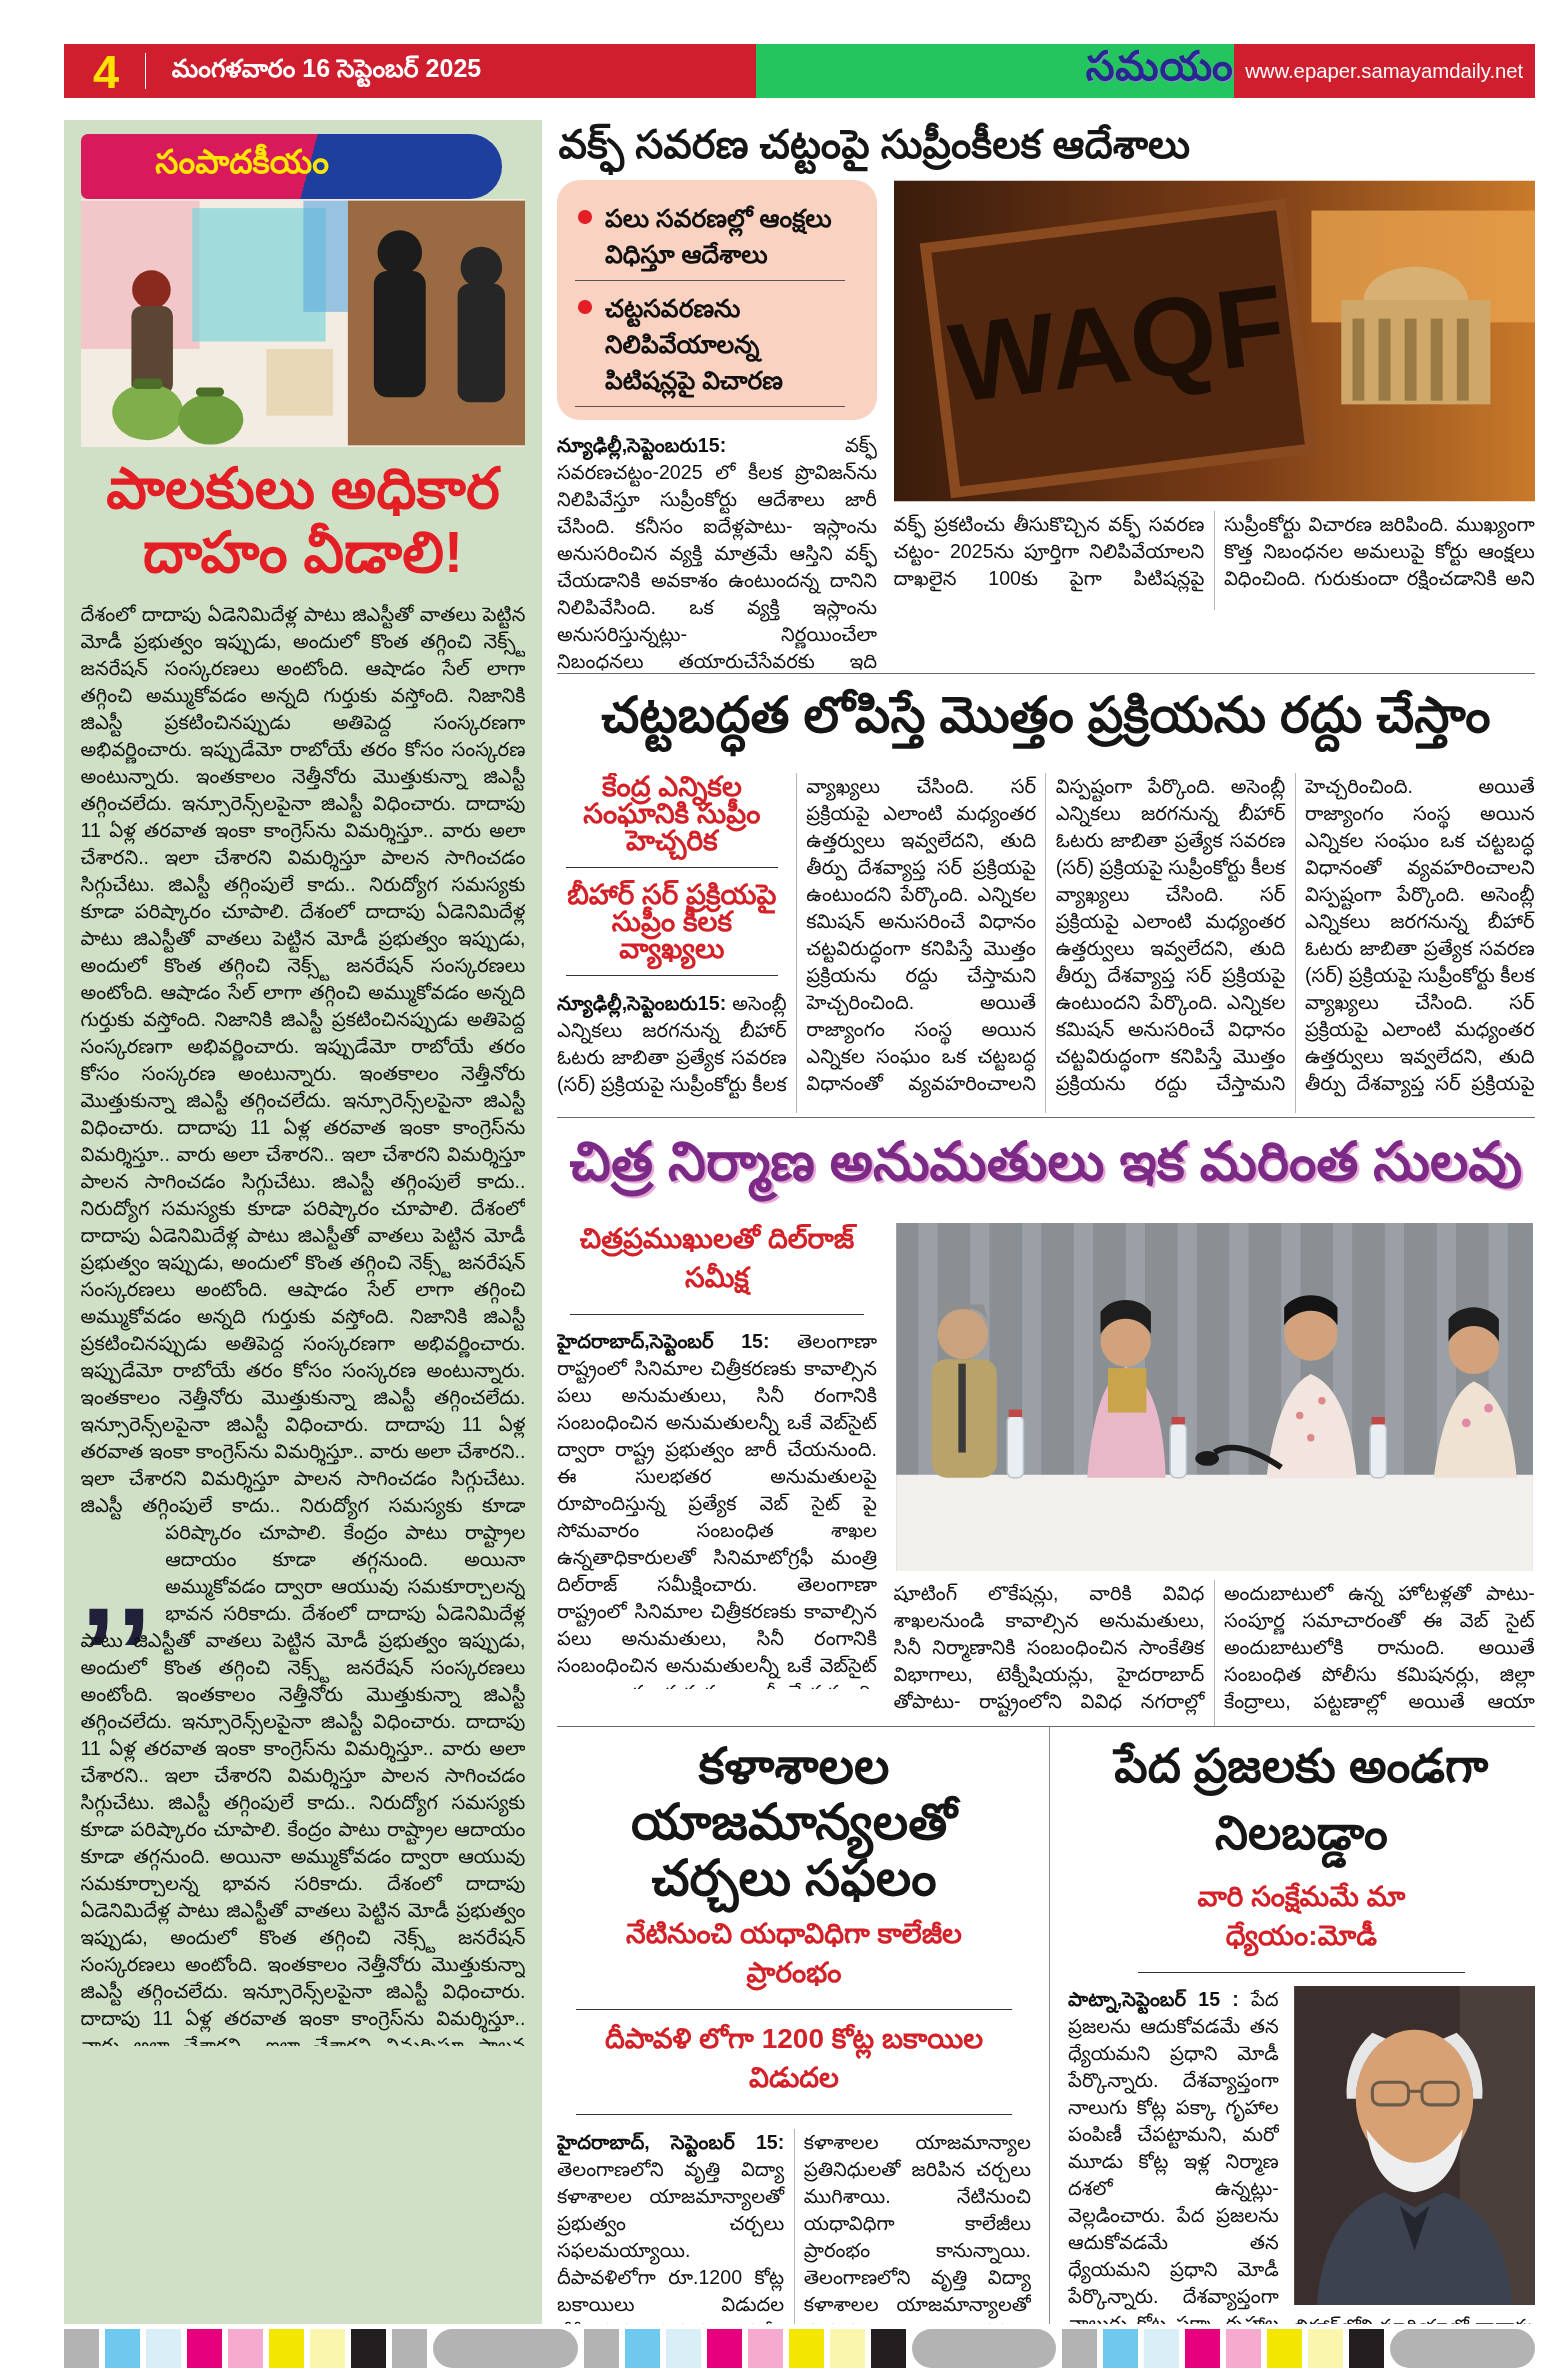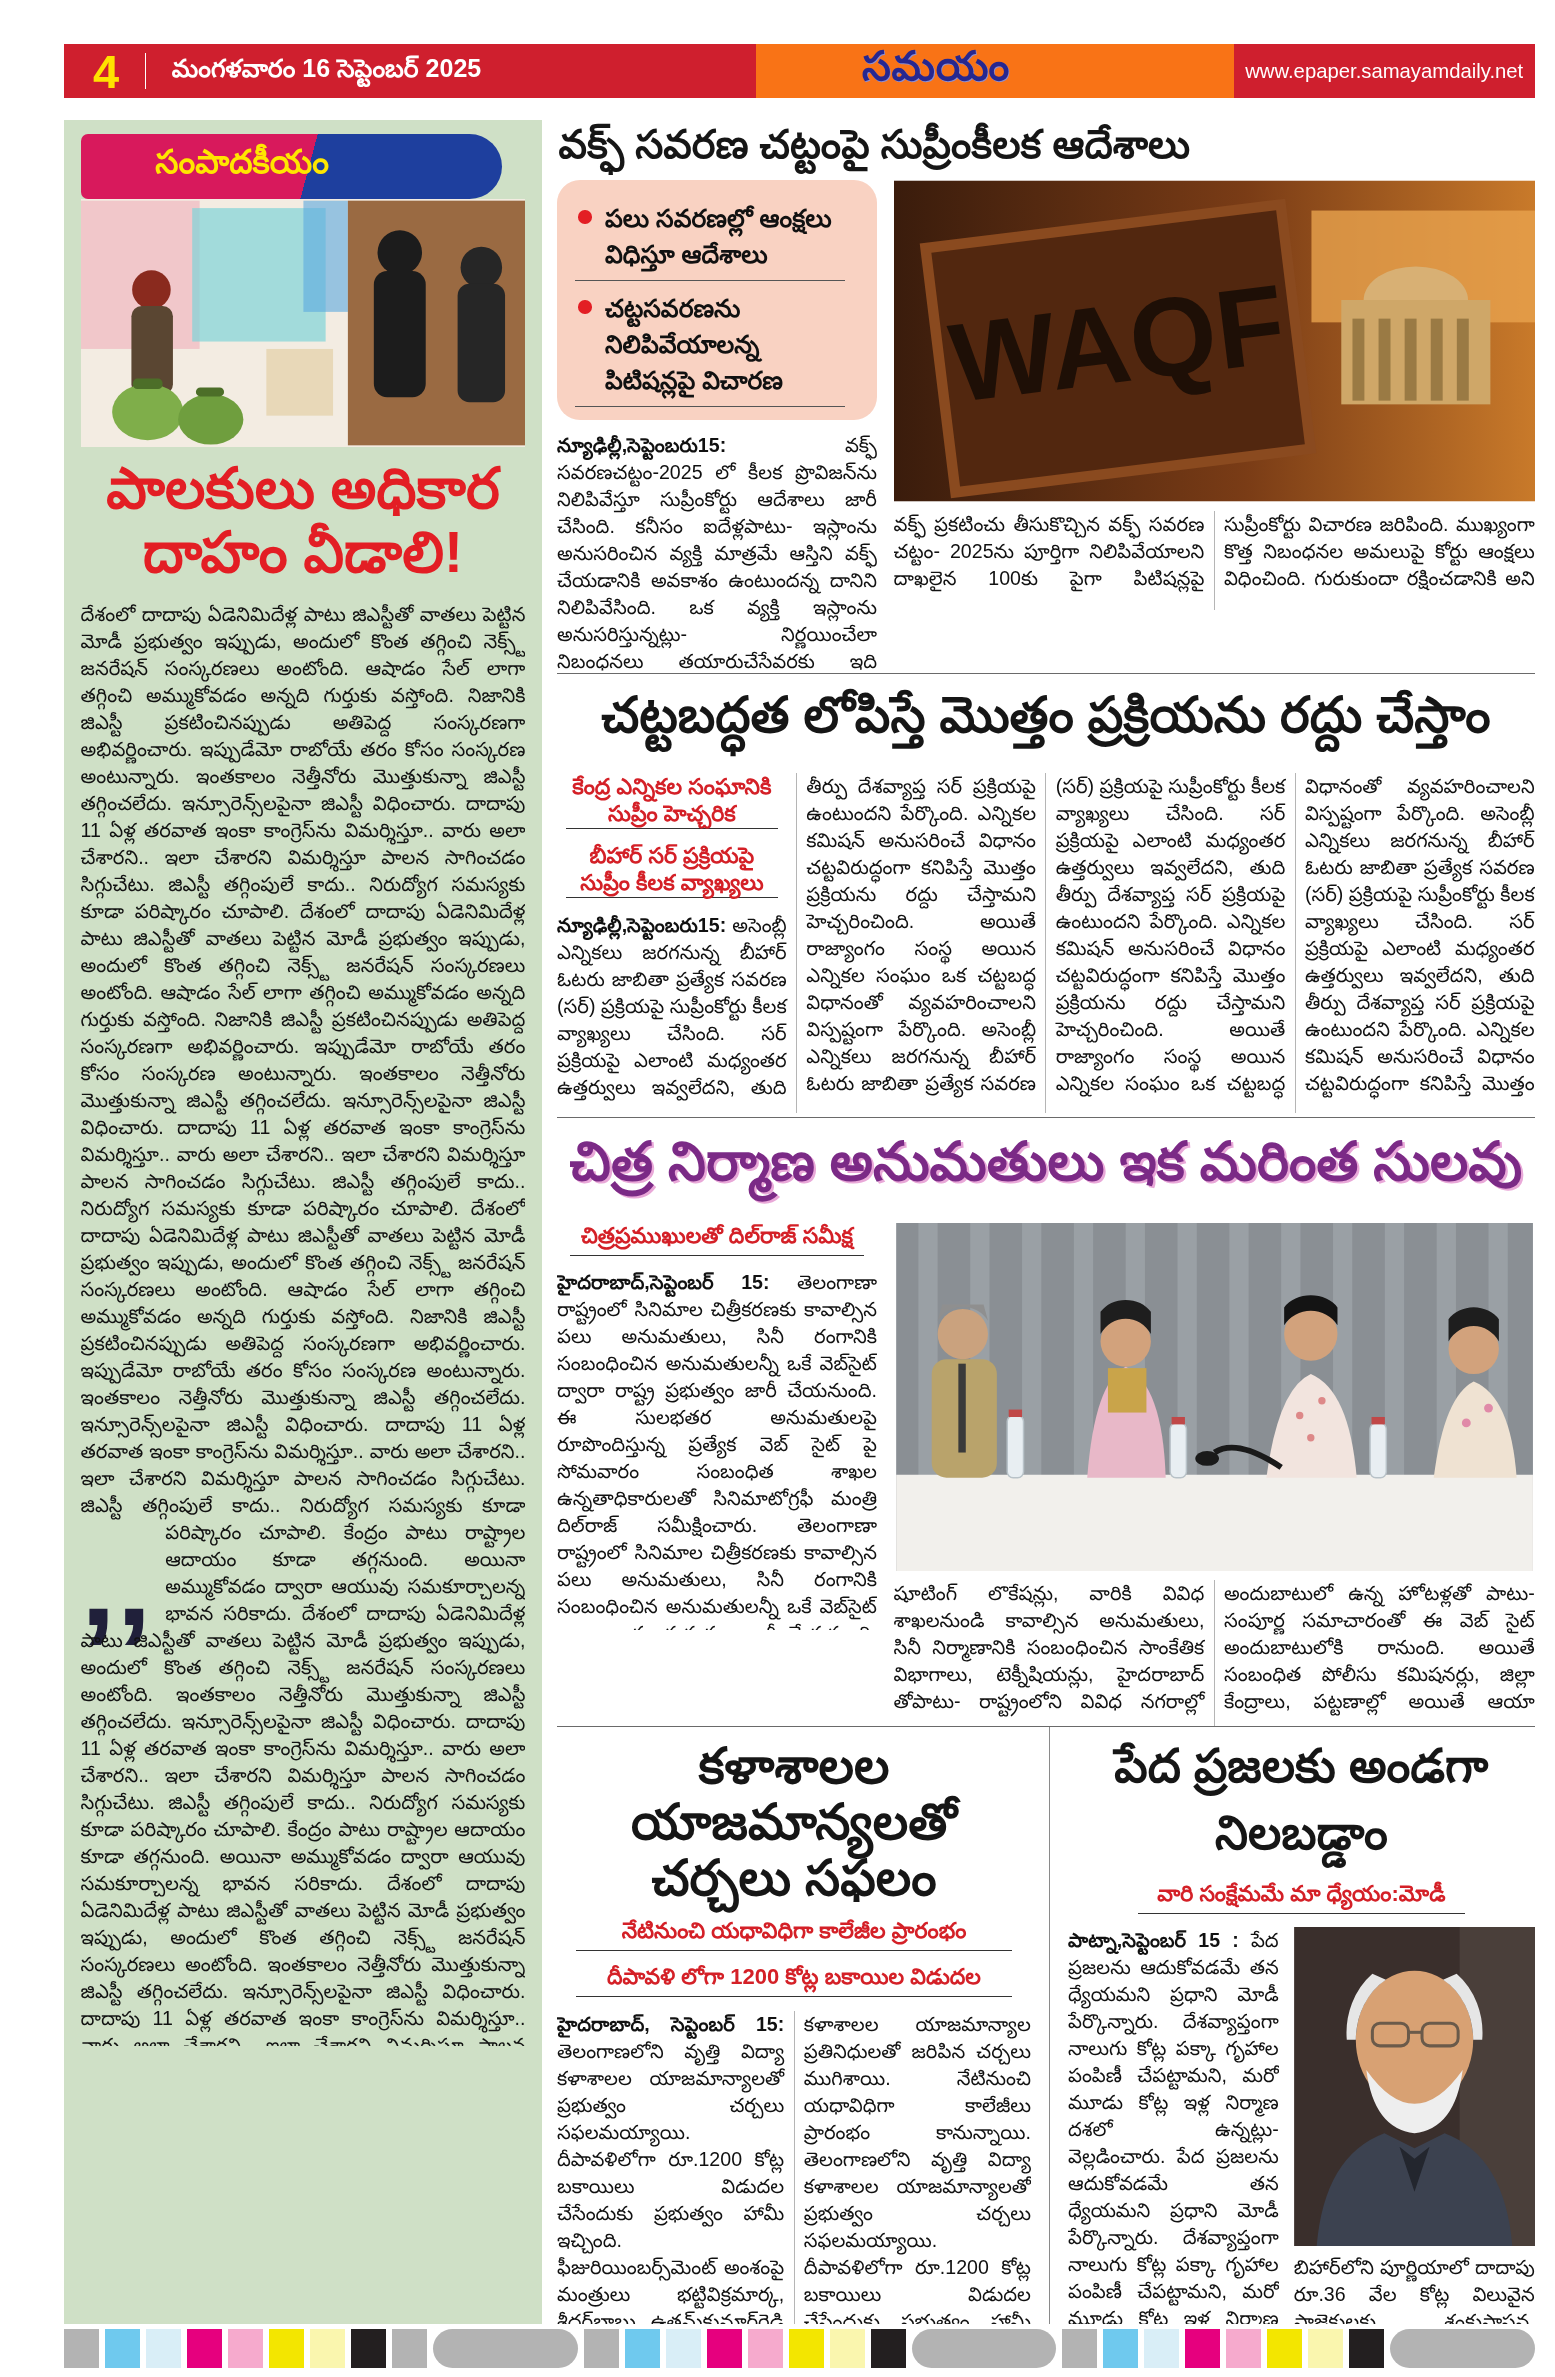--- a/index.html
+++ b/index.html
@@ -4,21 +4,21 @@
 <style>
   * { margin:0; padding:0; box-sizing:border-box; }
   html,body { background:#ffffff; }
   body { font-family:"Liberation Sans", sans-serif; color:#111; }
   .page { position:relative; width:1555px; height:2377px; background:#fff; overflow:hidden; }
 
   
   .topbar { position:absolute; left:64px; right:20.3px; top:44px; height:54px; display:flex; }
   .topbar .seg-red-left { background:#cf1f2e; width:692px; display:flex; align-items:center; position:relative; }
   .topbar .seg-diag { width:0; height:0; border-top:54px solid #cf1f2e; border-right:53px solid transparent; background:#f6c50b; }
-  .topbar .seg-yellow { background:#f97316; flex:1; display:flex; align-items:center; margin-left:-53px; padding-left:106px; }
+  .topbar .seg-yellow { background:#22c55e; flex:1; display:flex; align-items:center; margin-left:-53px; padding-left:106px;justify-content:flex-end; }
   .topbar .seg-red-right { background:#cf1f2e; width:301px; display:flex; align-items:center; justify-content:center; }
   .pagenum { color:#ffe200; font-size:47px; font-weight:800; padding:0 25.6px 0 29px; }
   .pagenum-divider { width:1.5px; height:36px; background:#ffffff; margin-right:25.6px; }
   .pagedate { color:#ffffff; font-size:25px; font-weight:700; }
   .masthead { color:#27278f; font-size:41px; font-weight:800; letter-spacing:0.8px; text-shadow:0.8px 0.8px 0 #8f8fd0; }
   .siteurl { color:#ffffff; font-size:20.3px; font-weight:400; }
 
   
   .content { position:absolute; left:64px; right:20.3px; top:120px; height:2204px; display:flex; gap:15px; }
 
@@ -32,22 +32,22 @@
   .ed-headline { color:#e31e24; font-size:57px; font-weight:800; line-height:1.12; text-align:center; margin:7.5px 0 16.6px 0; }
   .ed-body { font-size:20px; line-height:28px; text-align:justify; overflow:hidden; height:1445px; }
   .ed-quote { float:left; font-size:128px; line-height:83px; font-weight:800; color:#20203a; margin:19.6px 13.5px 0 0; }
 
   
   .rightcol { flex:1; display:flex; flex-direction:column; overflow:hidden; }
 
   .hl-black { color:#161616; font-weight:800; }
   .dateline { font-weight:800; }
   .bodytxt { font-size:19.6px; line-height:27px; text-align:justify; }
-  .subhead { color:#d42027; font-size:22px; font-weight:800; text-align:center;
-             border-bottom:1.5px solid #333; padding-bottom:1px; margin:0 auto 13.5px auto; width:92%; }
+  .subhead { color:#d42027; font-size:28px; font-weight:800; text-align:center;
+             border-bottom:1.5px solid #333; padding-bottom:13px; margin:0 auto 13.5px auto; width:92%; }
 
   
   .a1 { height:553px; overflow:hidden; }
   .a1 .headline { font-size:40px; line-height:1.05; margin:3px 0 15px 1.5px; }
   .a1-grid { display:grid; grid-template-columns:320px 1fr; gap:16.6px; height:436px; }
   .bulletbox { background:#f9d2c2; padding:19.6px 18px 13.5px 18px; margin-bottom:12px;border-radius:23px; }
   .bullet-item { position:relative; padding-left:30px; font-size:25px; font-weight:700; line-height:1.45;
                  border-bottom:0.8px solid #555; padding-bottom:7.5px; margin-bottom:9px; width:95%; }
   .bullet-item:last-child { margin-bottom:0; }
   .bullet-dot { position:absolute; left:3px; top:10.5px; width:13.5px; height:13.5px; border-radius:50%; background:#e31e24; }

